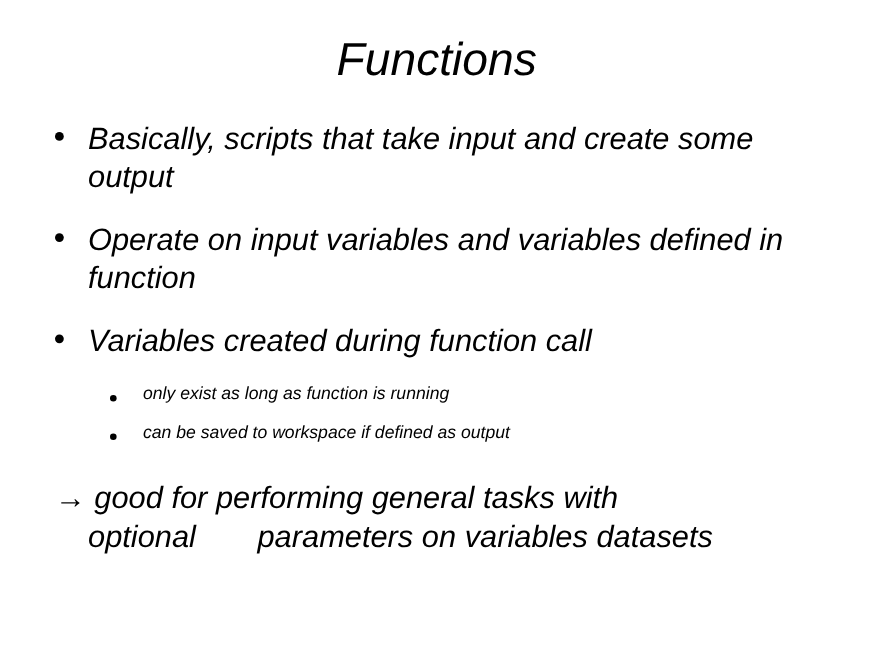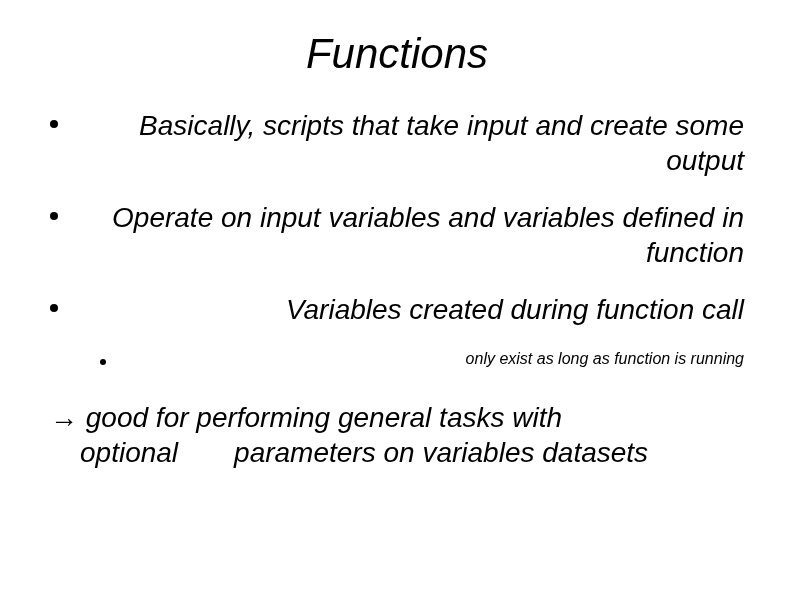--- a/index.html
+++ b/index.html
@@ -31,21 +31,20 @@
     .main-list {
       list-style: none;
       padding-left: 0;
     }
     .main-list > li {
       position: relative;
       padding-left: 30px;
       margin-bottom: 22px;
       font-size: 28px;
       line-height: 1.25;
-      text-align: right;
     }
     .main-list > li::before {
       content: "";
       position: absolute;
       left: 0;
       top: 12px;
       width: 8px;
       height: 8px;
       background: #000;
       border-radius: 50%;
@@ -102,20 +101,23 @@
     </li>
     <li>
       <span>Operate on input variables and variables defined in function</span>
     </li>
     <li>
       <span>Variables created during function call</span>
       <ul class="sub-list">
         <li>
           <span>only exist as long as function is running</span>
         </li>
+        <li>
+          <span>can be saved to workspace if defined as output</span>
+        </li>
       </ul>
     </li>
   </ul>
 
   <div class="conclusion">
     <span class="arrow">→</span><span class="conclusion-text"> good for performing general tasks with</span>
     <span class="conclusion-line2">optional  parameters on variables datasets</span>
   </div>
 </div>
 

